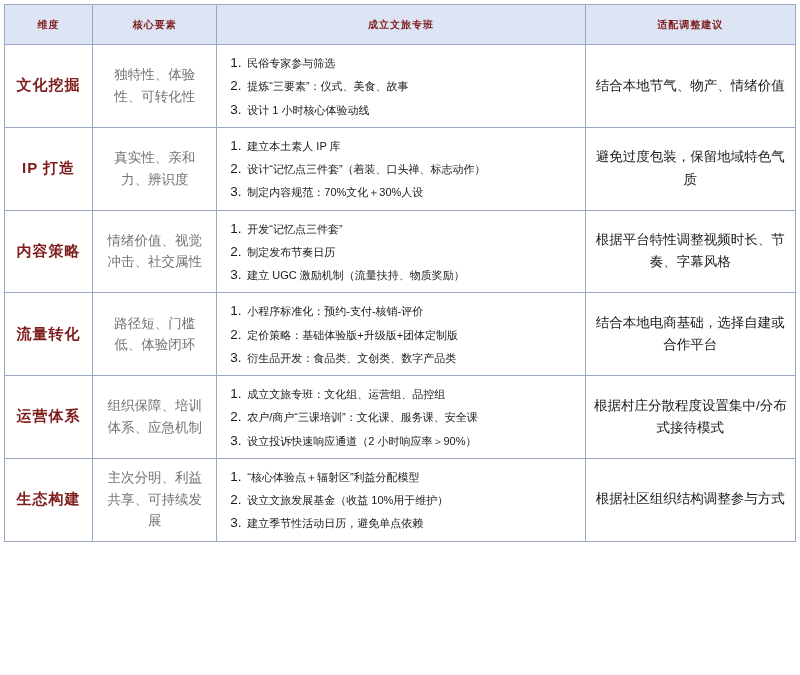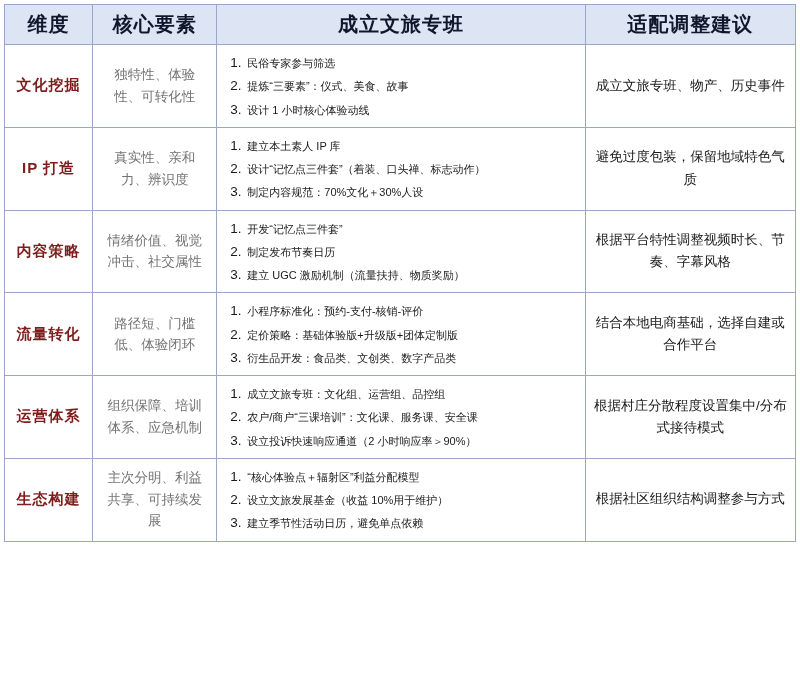--- a/index.html
+++ b/index.html
@@ -27,26 +27,26 @@
   }
   table.matrix th,
   table.matrix td {
     border: 1px solid #9aa7c7;
     vertical-align: middle;
     padding: 6px 8px;
     box-sizing: border-box;
   }
   thead th {
     background: #dde4f4;
-    font-size: 20px;
+    font-size: 10px;
     font-weight: bold;
     text-align: center;
     height: 40px;
     letter-spacing: 1px;
-    color: #0f172a;
+    color: #7f1d1d;
   }
   col.c1 { width: 88px; }
   col.c2 { width: 124px; }
   col.c3 { width: 368px; }
   col.c4 { width: 210px; }
 
   td.dim {
     text-align: center;
     font-weight: bold;
     font-size: 15px;
@@ -106,21 +106,21 @@
       <tr>
         <td class="dim">文化挖掘</td>
         <td class="core">独特性、体验性、可转化性</td>
         <td class="points">
           <ol class="pts">
             <li>民俗专家参与筛选</li>
             <li>提炼“三要素”：仪式、美食、故事</li>
             <li>设计 1 小时核心体验动线</li>
           </ol>
         </td>
-        <td class="advice">成立文旅专班、物产、历史事件</td>
+        <td class="advice">结合本地节气、物产、情绪价值</td>
       </tr>
       <tr>
         <td class="dim">IP 打造</td>
         <td class="core">真实性、亲和力、辨识度</td>
         <td class="points">
           <ol class="pts">
             <li>建立本土素人 IP 库</li>
             <li>设计“记忆点三件套”（着装、口头禅、标志动作）</li>
             <li>制定内容规范：70%文化＋30%人设</li>
           </ol>

